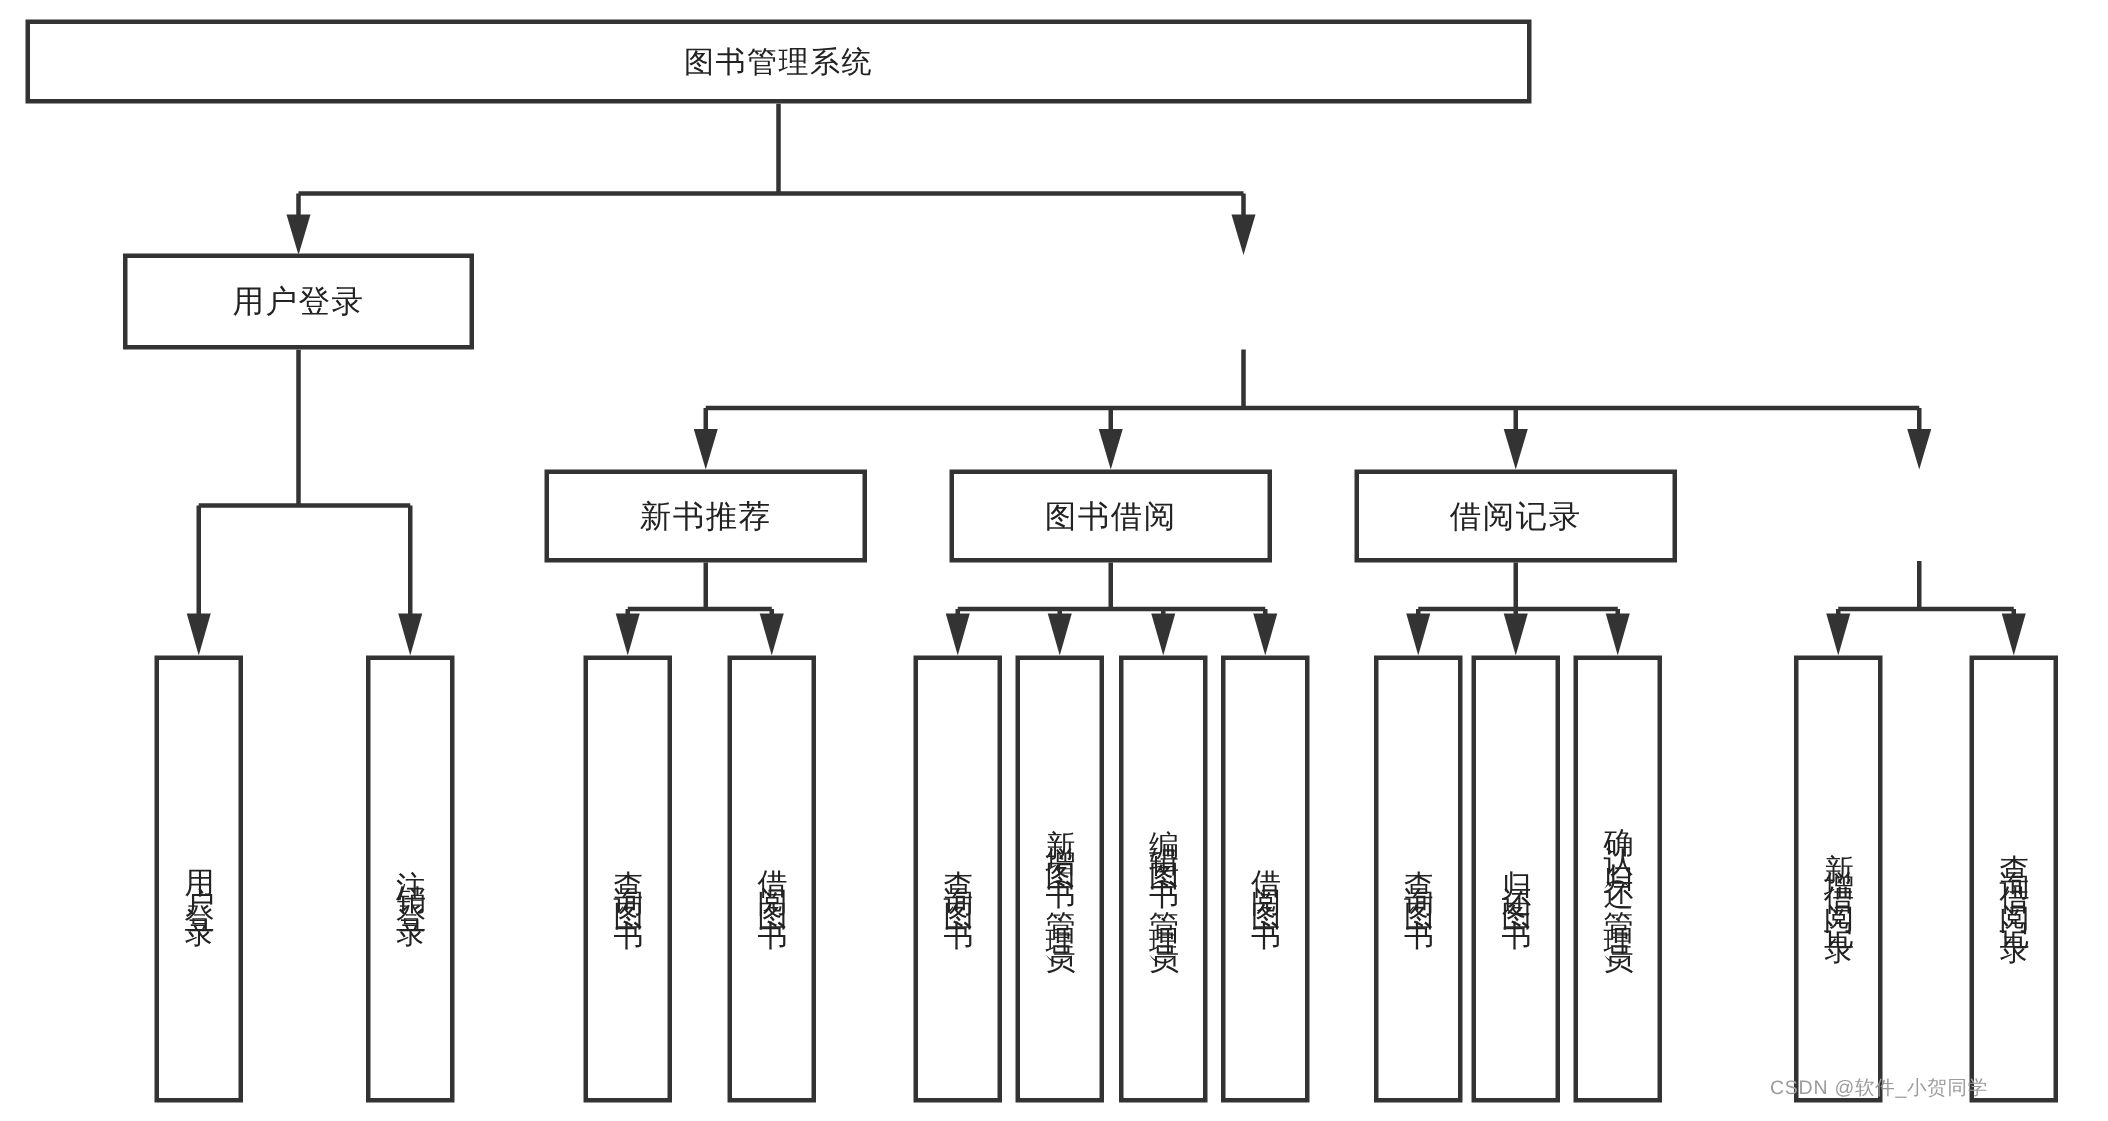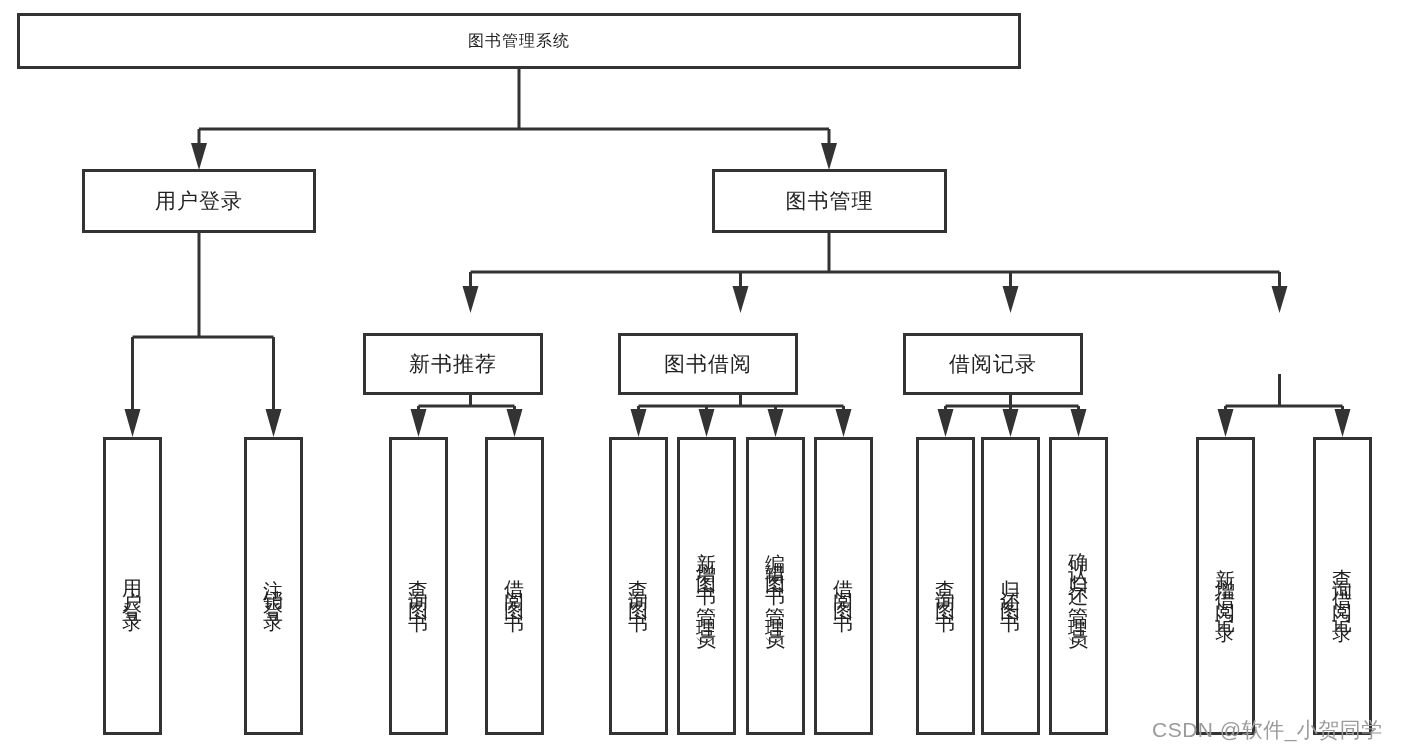--- a/index.html
+++ b/index.html
@@ -14,43 +14,43 @@
     position:absolute;
     box-sizing:border-box;
     border:3px solid #333;
     background:#fff;
     display:flex;
     align-items:center;
     justify-content:center;
     color:#222;
   }
   .h-node{ font-size:21px; letter-spacing:1px; }
-  .root-node{ left:17px; top:13px; width:1004px; height:56px; font-size:16px; }
+  .root-node{ left:17px; top:13px; width:1004px; height:56px; font-size:20px; }
   .l2-node{ top:169px; height:64px; }
-  .l3-node{ top:313px; height:62px; width:180px;margin-top:20px; }
+  .l3-node{ top:313px; height:62px; width:215px; }
   .leaf{
     top:437px; width:59px; height:298px;
     writing-mode:vertical-rl;
     text-orientation:mixed;
     font-size:20px;
     letter-spacing:11px;
     line-height:1;
   }
   #connectors{
     position:absolute; left:0; top:0;
     width:1405px; height:747px;
     pointer-events:none;
   }
   #connectors path{ stroke:#333; stroke-width:3; fill:none; }
   #connectors polygon{ fill:#333; stroke:none; }
   .watermark{
     position:absolute;
-    left:1152px; top:716px;
+    left:1180px; top:716px;
     width:215px;
-    font-size:21px;
+    font-size:13px;
     color:#9b9b9b;
     letter-spacing:0.5px;
     white-space:nowrap;
     pointer-events:none;
     z-index:5;
   }
 </style>
 </head>
 <body>
 
@@ -88,24 +88,23 @@
     <polygon points="1070.5,409 1086.5,409 1078.5,437"></polygon>
 
     <path d="M1279.5,374 V406 M1225.5,406 H1342.5 M1225.5,406 V412 M1342.5,406 V412"></path>
     <polygon points="1217.5,409 1233.5,409 1225.5,437"></polygon>
     <polygon points="1334.5,409 1350.5,409 1342.5,437"></polygon>
   </svg>
 
   <div class="node h-node root-node">图书管理系统</div>
 
   <div class="node h-node l2-node" style="left:82px;width:234px;">用户登录</div>
-  <div class="node h-node l2-node" style="left:712px;width:235px;">图书管理</div>
 
   <div class="node h-node l3-node" style="left:363px;">新书推荐</div>
-  <div class="node h-node l3-node" style="left:618px;text-align:right;">图书借阅</div>
+  <div class="node h-node l3-node" style="left:633px;text-align:right;">图书借阅</div>
   <div class="node h-node l3-node" style="left:903px;">借阅记录</div>
 
   <div class="node leaf" style="left:103px;">用户登录</div>
   <div class="node leaf" style="left:244px;">注销登录</div>
   <div class="node leaf" style="left:389px;">查询图书</div>
   <div class="node leaf" style="left:485px;">借阅图书</div>
   <div class="node leaf" style="left:609px;">查询图书</div>
   <div class="node leaf" style="left:677px;">新增图书（管理员）</div>
   <div class="node leaf" style="left:746px;">编辑图书（管理员）</div>
   <div class="node leaf" style="left:814px;">借阅图书</div>

